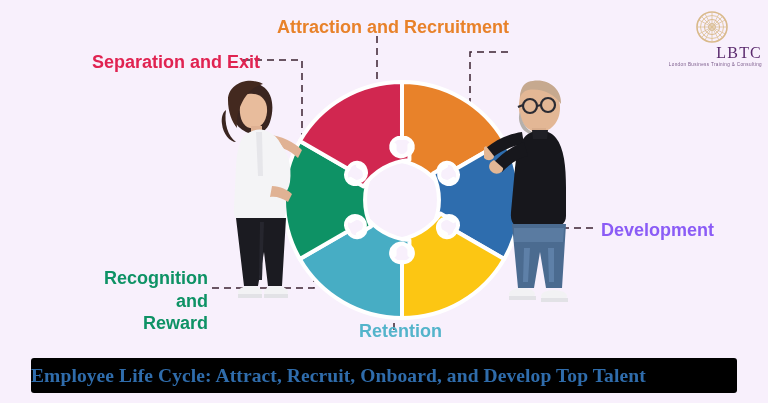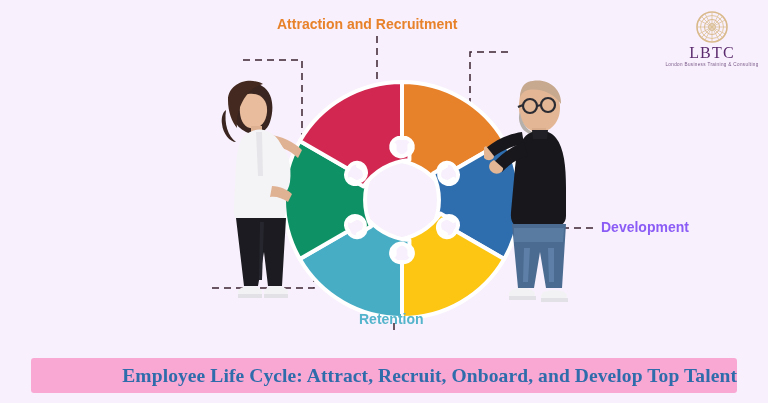--- a/index.html
+++ b/index.html
@@ -20,21 +20,21 @@
     background: #f8f0fc;
     overflow: hidden;
   }
 
   
   #logo {
     position: absolute;
     left: 662px;
     top: 10px;
     width: 100px;
-    text-align: center;
+    text-align: right;
     line-height: 1;
   }
   #logo .mandala { display: block; margin: 0 auto; }
   #logo .lbtc {
     font-family: "Liberation Serif", serif;
     font-size: 16px;
     letter-spacing: 1.2px;
     color: #5b2a6e;
     margin-top: 1px;
   }
@@ -44,41 +44,41 @@
     letter-spacing: .35px;
     color: #7a5a8a;
     margin-top: 2px;
     white-space: nowrap;
   }
 
   
   .label {
     position: absolute;
     font-weight: bold;
-    font-size: 14px;
+    font-size: 18px;
     white-space: nowrap;
     line-height: 1.25;
   }
   .label.two-line { white-space: normal; text-align: right; width: 130px; }
 
   
   #leaders { position: absolute; left: 0; top: 0; }
 
   
   #caption-bar {
     position: absolute;
     left: 31px;
     top: 358px;
     width: 706px;
     height: 35px;
-    background: #f9a8d4;
+    background: #000000;
     border-radius: 3px;
     display: flex;
     align-items: center;
-    justify-content: flex-end;
+    justify-content: flex-start;
   }
   #caption-text {
     font-family: "Liberation Serif", serif;
     font-weight: bold;
     font-size: 19.5px;
     color: #2f6cab;
     letter-spacing: .1px;
     white-space: nowrap;
   }
 
@@ -203,25 +203,30 @@
 
     <ellipse cx="38" cy="218" rx="13" ry="6" fill="#f2f2f4"></ellipse>
     <ellipse cx="70" cy="220" rx="13" ry="6" fill="#f2f2f4"></ellipse>
     <path d="M25 220 L52 220 L52 224 L25 224 Z" fill="#e2e2e6"></path>
     <path d="M57 222 L84 222 L84 226 L57 226 Z" fill="#e2e2e6"></path>
   </svg>
 
   <div class="label" style="left:277px;top:16px;color:#e8822a;">Attraction and Recruitment</div>
 
 
+  <div class="label" style="left:92px;top:51px;color:#e02351;">Separation and Exit</div>
 
   <div class="label" style="left:601px;top:219px;color:#8b5cf6;">Development</div>
 
-
-  <div class="label" style="left:359px;top:311px;color:#54b4cb;">Retention</div>
+  <div class="label two-line" style="left:78px;top:267px;color:#0e9265;">
+    <span>Recognition and</span><br>
+    <span>Reward</span>
+  </div>
+
+  <div class="label" style="left:359px;top:320px;color:#54b4cb;">Retention</div>
 
   <div id="logo">
     <svg class="mandala" width="34" height="34" viewBox="0 0 34 34">
       <circle cx="17" cy="17" r="15" fill="none" stroke="#d9b98a" stroke-width="1.6"></circle>
       <circle cx="17" cy="17" r="11.5" fill="none" stroke="#e2c79d" stroke-width="1"></circle>
       <circle cx="17" cy="17" r="7.5" fill="none" stroke="#d9b98a" stroke-width="1"></circle>
       <circle cx="17" cy="17" r="3.4" fill="none" stroke="#cdb089" stroke-width="1"></circle>
       <g stroke="#dcc096" stroke-width=".8">
         <path d="M17 2 L17 32"></path>
           <path d="M2 17 L32 17"></path>

